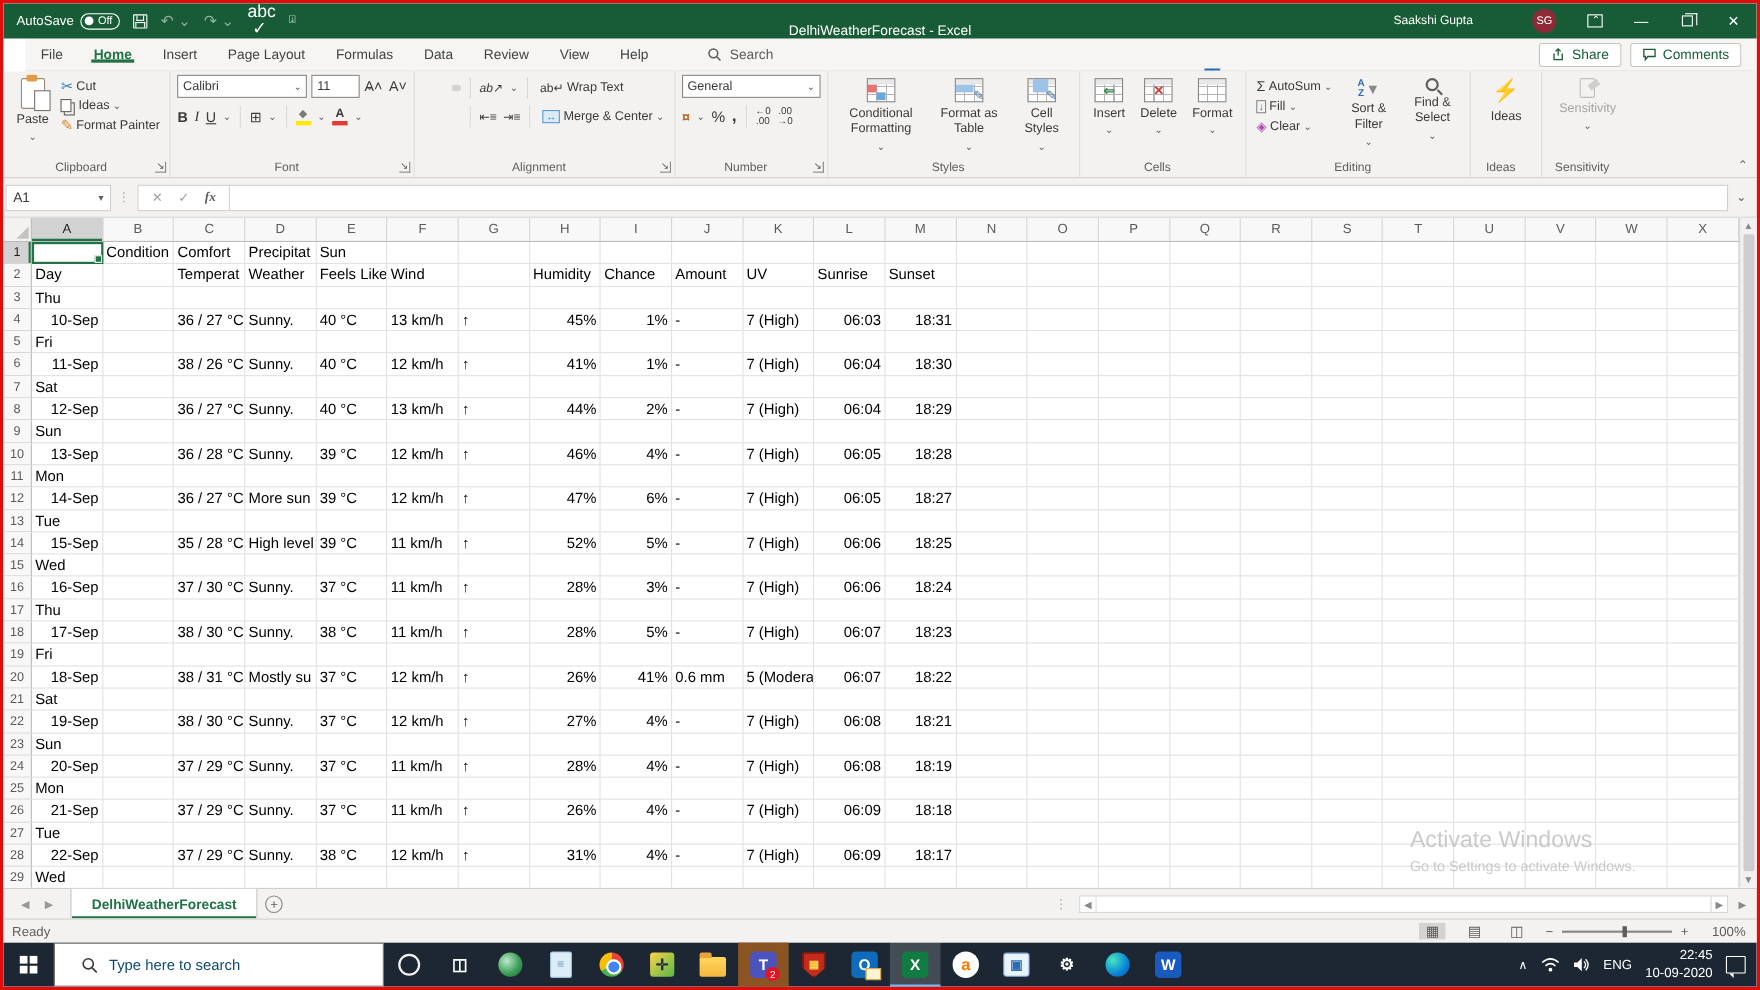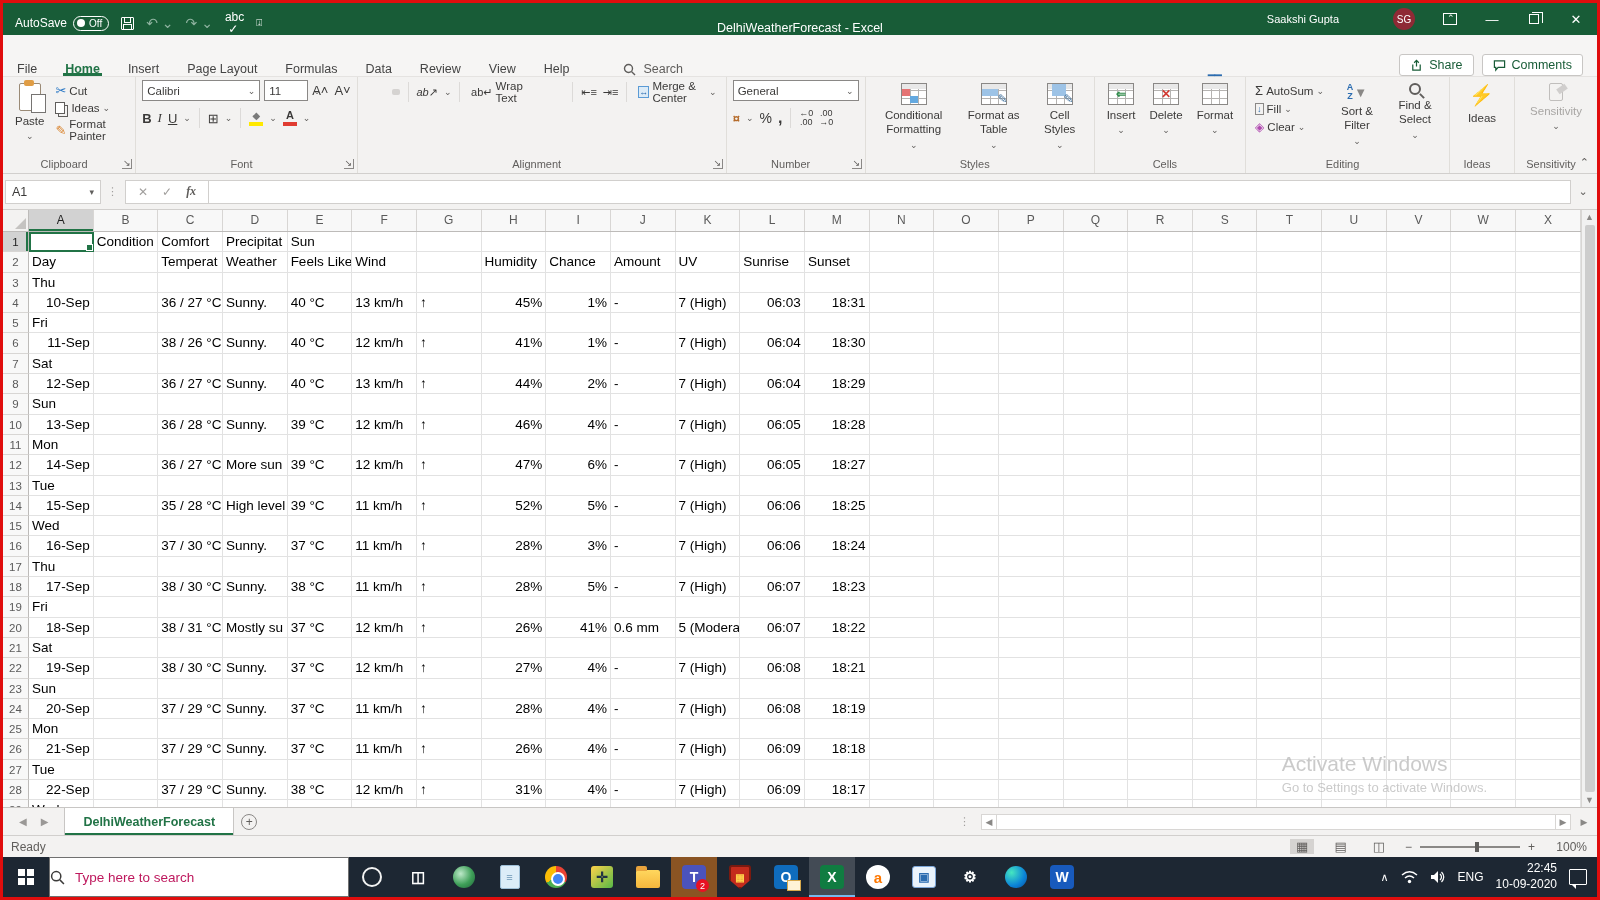--- a/index.html
+++ b/index.html
@@ -27,21 +27,21 @@
   .title-right { margin-left: auto; display: flex; align-items: center; height: 100%; }
   .username { font-size: 11px; margin-right: 10px; }
   .avatar { width: 22px; height: 22px; border-radius: 50%; background: #8e2a35; color:#fff; font-size: 10px; display:flex; align-items:center; justify-content:center; margin-right: 14px; margin-left: 44px; }
   .winbtn { width: 42px; height: 100%; display: flex; align-items: center; justify-content: center; font-size: 13px; color: #fff; }
   .ribbon-display-icon { width: 14px; height: 12px; border: 1px solid #fff; position: relative; }
   .ribbon-display-icon::after { content:"⌃"; position:absolute; left:3px; top:-1px; font-size:9px; }
   .restore-icon { width: 10px; height: 10px; border: 1px solid #fff; position: relative; }
   .restore-icon::before { content:""; position: absolute; left: 2px; top: -3px; width: 10px; height: 10px; border-top: 1px solid #fff; border-right: 1px solid #fff; }
 
   
-  .tabsrow { height: 42px; background: #f6f5f4; display: flex; align-items: flex-end; font-size: 12.5px; flex-shrink: 0; border-bottom: 1px solid #e5e3e1; }
+  .tabsrow { height: 30px; background: #f6f5f4; display: flex; align-items: center; font-size: 12.5px; flex-shrink: 0; border-bottom: 1px solid #e5e3e1; margin-left: 20px; }
   .rtab { padding: 0 14px; display: flex; align-items: center; color: #444; position: relative; }
   .rtab.active { color: #217346; font-weight: bold; }
   .rtab.active::after { content:""; position: absolute; left: 12px; right: 12px; bottom: 0; height: 3px; background: #217346; }
   .tabsearch { display: flex; align-items: center; gap: 7px; color: #5f5d5b; margin-left: 40px; }
   .tabsrow-right { margin-left: auto; display: flex; align-items: center; gap: 8px; padding-right: 14px; }
   .pillbtn { display: flex; align-items: center; gap: 6px; border: 1px solid #c8c6c4; background: #fff; border-radius: 3px; padding: 3px 10px; color: #185c37; font-size: 12.5px; }
 
   
   .ribbon { height: 97px; background: #f3f2f1; display: flex; flex-shrink: 0; border-bottom: 1px solid #d1cfcd; position: relative; font-size: 11.5px; color: #3b3a39; }
   .rgroup { display: flex; flex-direction: column; border-right: 1px solid #e0deda; padding: 3px 6px 0 6px; position: relative; }
@@ -165,21 +165,21 @@
   .zoomctl { display: flex; align-items: center; gap: 8px; }
   .ztrack { width: 100px; height: 2px; background: #8a8886; position: relative; }
   .zthumb { position: absolute; left: 55%; top: -4px; width: 4px; height: 10px; background: #605e5c; }
   .zpct { width: 38px; text-align: right; }
 
   
   .taskbar { height: 40px; background: #1d2733; display: flex; align-items: stretch; flex-shrink: 0; color: #fff; }
   .startbtn { width: 46px; display: flex; align-items: center; justify-content: center; }
   .winlogo { width: 16px; height: 16px; display: grid; grid-template-columns: 7px 7px; grid-template-rows: 7px 7px; gap: 2px; }
   .winlogo i { background: #fff; }
-  .tsearch { width: 300px; background: #fff; color: #be185d; display: flex; align-items: center; gap: 10px; padding: 0 0; font-size: 13.5px; border: 1px solid #707070; }
+  .tsearch { width: 300px; background: #fff; color: #0c4a6e; display: flex; align-items: center; gap: 10px; padding: 0 24px; font-size: 13.5px; border: 1px solid #707070; }
   .tbtn { width: 46px; display: flex; align-items: center; justify-content: center; position: relative; }
   .tbtn.active { background: rgba(255,255,255,.17); box-shadow: inset 0 -2px 0 #76b9ed; }
   .tbtn.attention { background: #8a5423; }
   .badge { position: absolute; right: 8px; bottom: 5px; background: #e81123; color:#fff; font-size: 9px; width: 13px; height: 13px; border-radius: 50%; display:flex; align-items:center; justify-content:center; }
   .tbicon { width: 26px; height: 26px; display: flex; align-items: center; justify-content: center; font-size: 15px; font-weight: bold; border-radius: 3px; }
   .ic-ring { width: 20px; height: 20px; border: 2px solid #f2f2f2; border-radius: 50%; }
   .ic-disc-teal { width: 22px; height: 22px; border-radius: 50%; background: radial-gradient(circle at 35% 35%, #bde9c9, #3e9f58 55%, #20633a); }
   .ic-note { width: 20px; height: 24px; background: #dcedf8; border: 1px solid #9fc0d8; color: #6d96b5; font-size: 11px; letter-spacing: 1px; display:flex; align-items:center; justify-content:center; border-radius: 2px; }
   .ic-chrome { width: 22px; height: 22px; border-radius: 50%; background: conic-gradient(#ea4335 0 33%, #4caf50 33% 66%, #fbbc05 66% 100%); position: relative; }
   .ic-chrome::after { content:""; position: absolute; left: 6px; top: 6px; width: 10px; height: 10px; border-radius: 50%; background: #4285f4; border: 2px solid #fff; }
@@ -210,21 +210,21 @@
     <div class="autosave">
       <span>AutoSave</span>
       <span class="toggle">
           <span class="dot"></span>
           <span>Off</span>
         </span>
     </div>
     <span class="saveicon"></span>
     <span class="qbtn dis">↶ ⌄</span>
     <span class="qbtn dis">↷ ⌄</span>
-    <span class="qbtn" style="font-size:12px; line-height:1;">abc<br>&nbsp;✓</span>
+    <span class="qbtn" style="font-size:16px; line-height:1;">abc<br>&nbsp;✓</span>
     <span class="qbtn" style="font-size:10px;">⍗</span>
   </div>
   <div class="title-center">DelhiWeatherForecast  -  Excel</div>
   <div class="title-right">
     <span class="username">Saakshi Gupta</span>
     <span class="avatar">SG</span>
     <span class="winbtn">
         <span class="ribbon-display-icon"></span>
       </span>
     <span class="winbtn">—</span>
@@ -335,21 +335,21 @@
             <span class="bar"></span>
           </span>
           <span class="chev">⌄</span>
       </div>
     </div>
     <div class="rgroup-label">Font</div>
     <span class="launcher">↘</span>
   </div>
 
   <div class="rgroup">
-    <div class="rgroup-body" style="flex-direction:row; align-items:stretch;">
+    <div class="rgroup-body" style="flex-direction:column; align-items:stretch;">
       <div class="smallrow">
         <span class="albtn"><span class="al" style="height:8px"></span></span>
         <span class="albtn"><span class="al" style="height:10px"></span></span>
         <span class="albtn sel"><span class="al"></span></span>
         <span class="vsep"></span>
         <span class="orient-ic"><i>ab</i>↗</span>
           <span class="chev">⌄</span>
         <span class="vsep"></span>
         <span class="sbtn">
             <span class="wrap-ic">ab↵</span>

